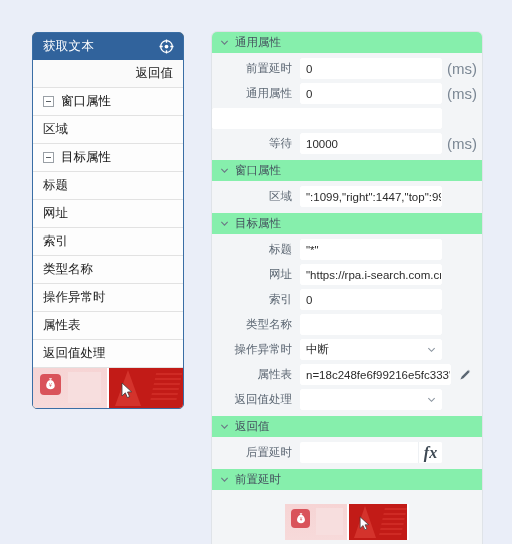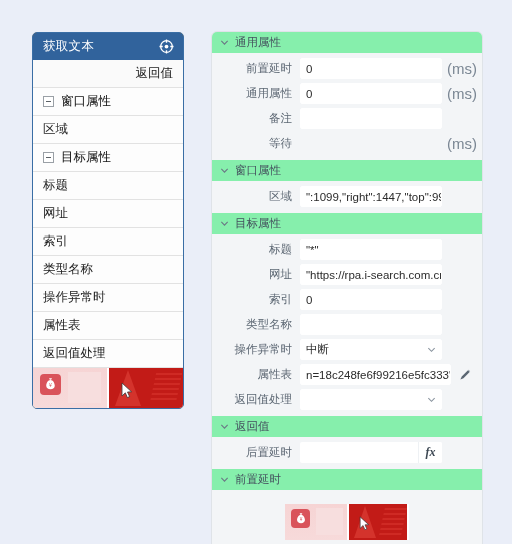--- a/index.html
+++ b/index.html
@@ -240,21 +240,21 @@
     width: 24px;
     height: 21px;
     background: #fff;
     flex: none;
     display: flex;
     align-items: center;
     justify-content: center;
     font-family: "Liberation Serif", serif;
     font-style: italic;
     font-weight: bold;
-    font-size: 12px;
+    font-size: 16px;
     color: #3d4853;
     border-left: 1px solid #eef1f4;
     box-sizing: border-box;
   }
   .input-group {
     flex: 1;
     display: flex;
     align-items: center;
     height: 21px;
     background: #ffffff;
@@ -378,26 +378,26 @@
       <span class="field-label">前置延时</span>
       <div class="field-input">0</div>
       <span class="unit">(ms)</span>
     </div>
     <div class="field-row">
       <span class="field-label">通用属性</span>
       <div class="field-input">0</div>
       <span class="unit">(ms)</span>
     </div>
     <div class="field-row">
-      <span class="field-label">备注</span>
       <div class="field-input"></div>
       <span class="unit"></span>
     </div>
     <div class="field-row">
       <span class="field-label">等待</span>
+      <div class="field-input">10000</div>
       <span class="unit">(ms)</span>
     </div>
   </div>
 
   <div class="section-header">
     <span class="chev">
       <svg width="9" height="9" viewBox="0 0 10 10">
           <path d="M1.5 3.3 L5 6.8 L8.5 3.3" fill="none" stroke="#6b7785" stroke-width="1.2"></path>
         </svg>
     </span>

